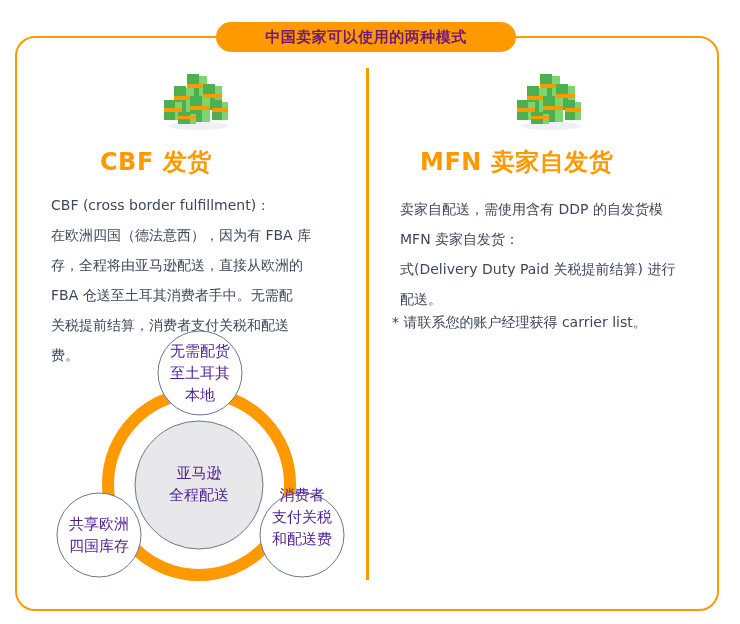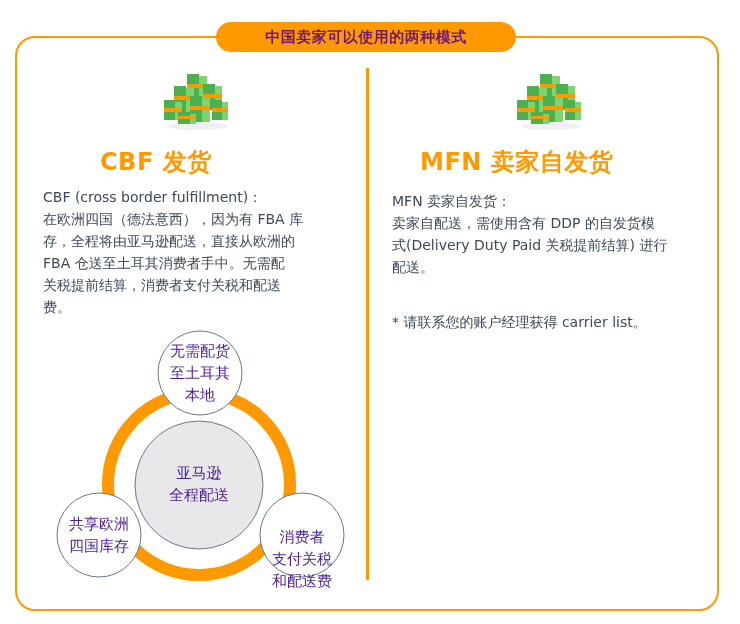--- a/index.html
+++ b/index.html
@@ -9,21 +9,21 @@
              border: 2.5px solid #ff9900; border-radius: 20px; box-sizing: content-box; }
     .title-pill { position: absolute; left: 216px; top: 22px; width: 300px; height: 30px;
                   background: #ff9900; border-radius: 15px; color: #701a75;
                   font-size: 15px; font-weight: bold; text-align: center; line-height: 30px;
                   letter-spacing: 0.5px; }
     .divider { position: absolute; left: 366px; top: 68px; width: 3px; height: 512px; background: #ff9900; }
     .money-icon { position: absolute; width: 74px; height: 62px; }
     .col-title { position: absolute; color: #ff9900; font-size: 24px; font-weight: bold;
                  text-align: left; white-space: nowrap; letter-spacing: 0.5px; }
     .para { position: absolute; font-size: 14px; line-height: 22px; color: #3d4859; }
-    .para p { margin: 0; }
+    .para p { margin: 8px; }
     .diagram { position: absolute; left: 0; top: 0; }
     .circle-label { position: absolute; text-align: center; font-size: 15px; line-height: 22px;
                     color: #4c1d95; white-space: pre-line; }
   </style>
 </head>
 <body>
 
 <div class="frame"></div>
 
 <div class="title-pill">中国卖家可以使用的两种模式</div>
@@ -76,21 +76,21 @@
   <circle cx="302" cy="535" r="42" fill="#ffffff" stroke="#6b778a" stroke-width="1"></circle>
 </svg>
 
 <div class="circle-label" style="left:139px; top:462px; width:120px;">亚马逊
 全程配送</div>
 <div class="circle-label" style="left:150px; top:340px; width:100px;">无需配货
 至土耳其
 本地</div>
 <div class="circle-label" style="left:49px; top:513px; width:100px;">共享欧洲
 四国库存</div>
-<div class="circle-label" style="left:252px; top:526px; width:100px;">消费者
+<div class="circle-label" style="left:252px; top:484px; width:100px;">消费者
 支付关税
 和配送费</div>
 
 <svg class="money-icon" style="left:513px; top:70px;" viewBox="0 0 74 62">
   <ellipse cx="38" cy="56" rx="30" ry="4" fill="#eef0f3"></ellipse>
   <g>
     <rect x="27" y="4" width="12" height="30" fill="#4caf50"></rect>
       <rect x="39" y="6" width="8" height="28" fill="#7dd56f"></rect>
       <rect x="27" y="14" width="20" height="4" fill="#ff9900"></rect>
     <rect x="14" y="16" width="12" height="26" fill="#4caf50"></rect>
@@ -110,19 +110,19 @@
       <rect x="52" y="38" width="16" height="4" fill="#ff9900"></rect>
     <rect x="18" y="42" width="12" height="12" fill="#4caf50"></rect>
       <rect x="30" y="44" width="6" height="10" fill="#7dd56f"></rect>
       <rect x="18" y="46" width="18" height="3" fill="#ff9900"></rect>
   </g>
 </svg>
 
 <div class="col-title" style="left:420px; top:146px; width:250px;">MFN 卖家自发货</div>
 
 <div class="para" style="left:392px; top:190px; width:320px;">
+  <p>卖家自配送，需使用含有 DDP 的自发货模</p>
   <p>MFN 卖家自发货：</p>
-  <p>卖家自配送，需使用含有 DDP 的自发货模</p>
   <p>式(Delivery Duty Paid 关税提前结算) 进行</p>
   <p>配送。</p>
 </div>
 
 <div class="para" style="left:392px; top:311px; width:320px;">* 请联系您的账户经理获得 carrier list。</div>
 
 </body></html>

